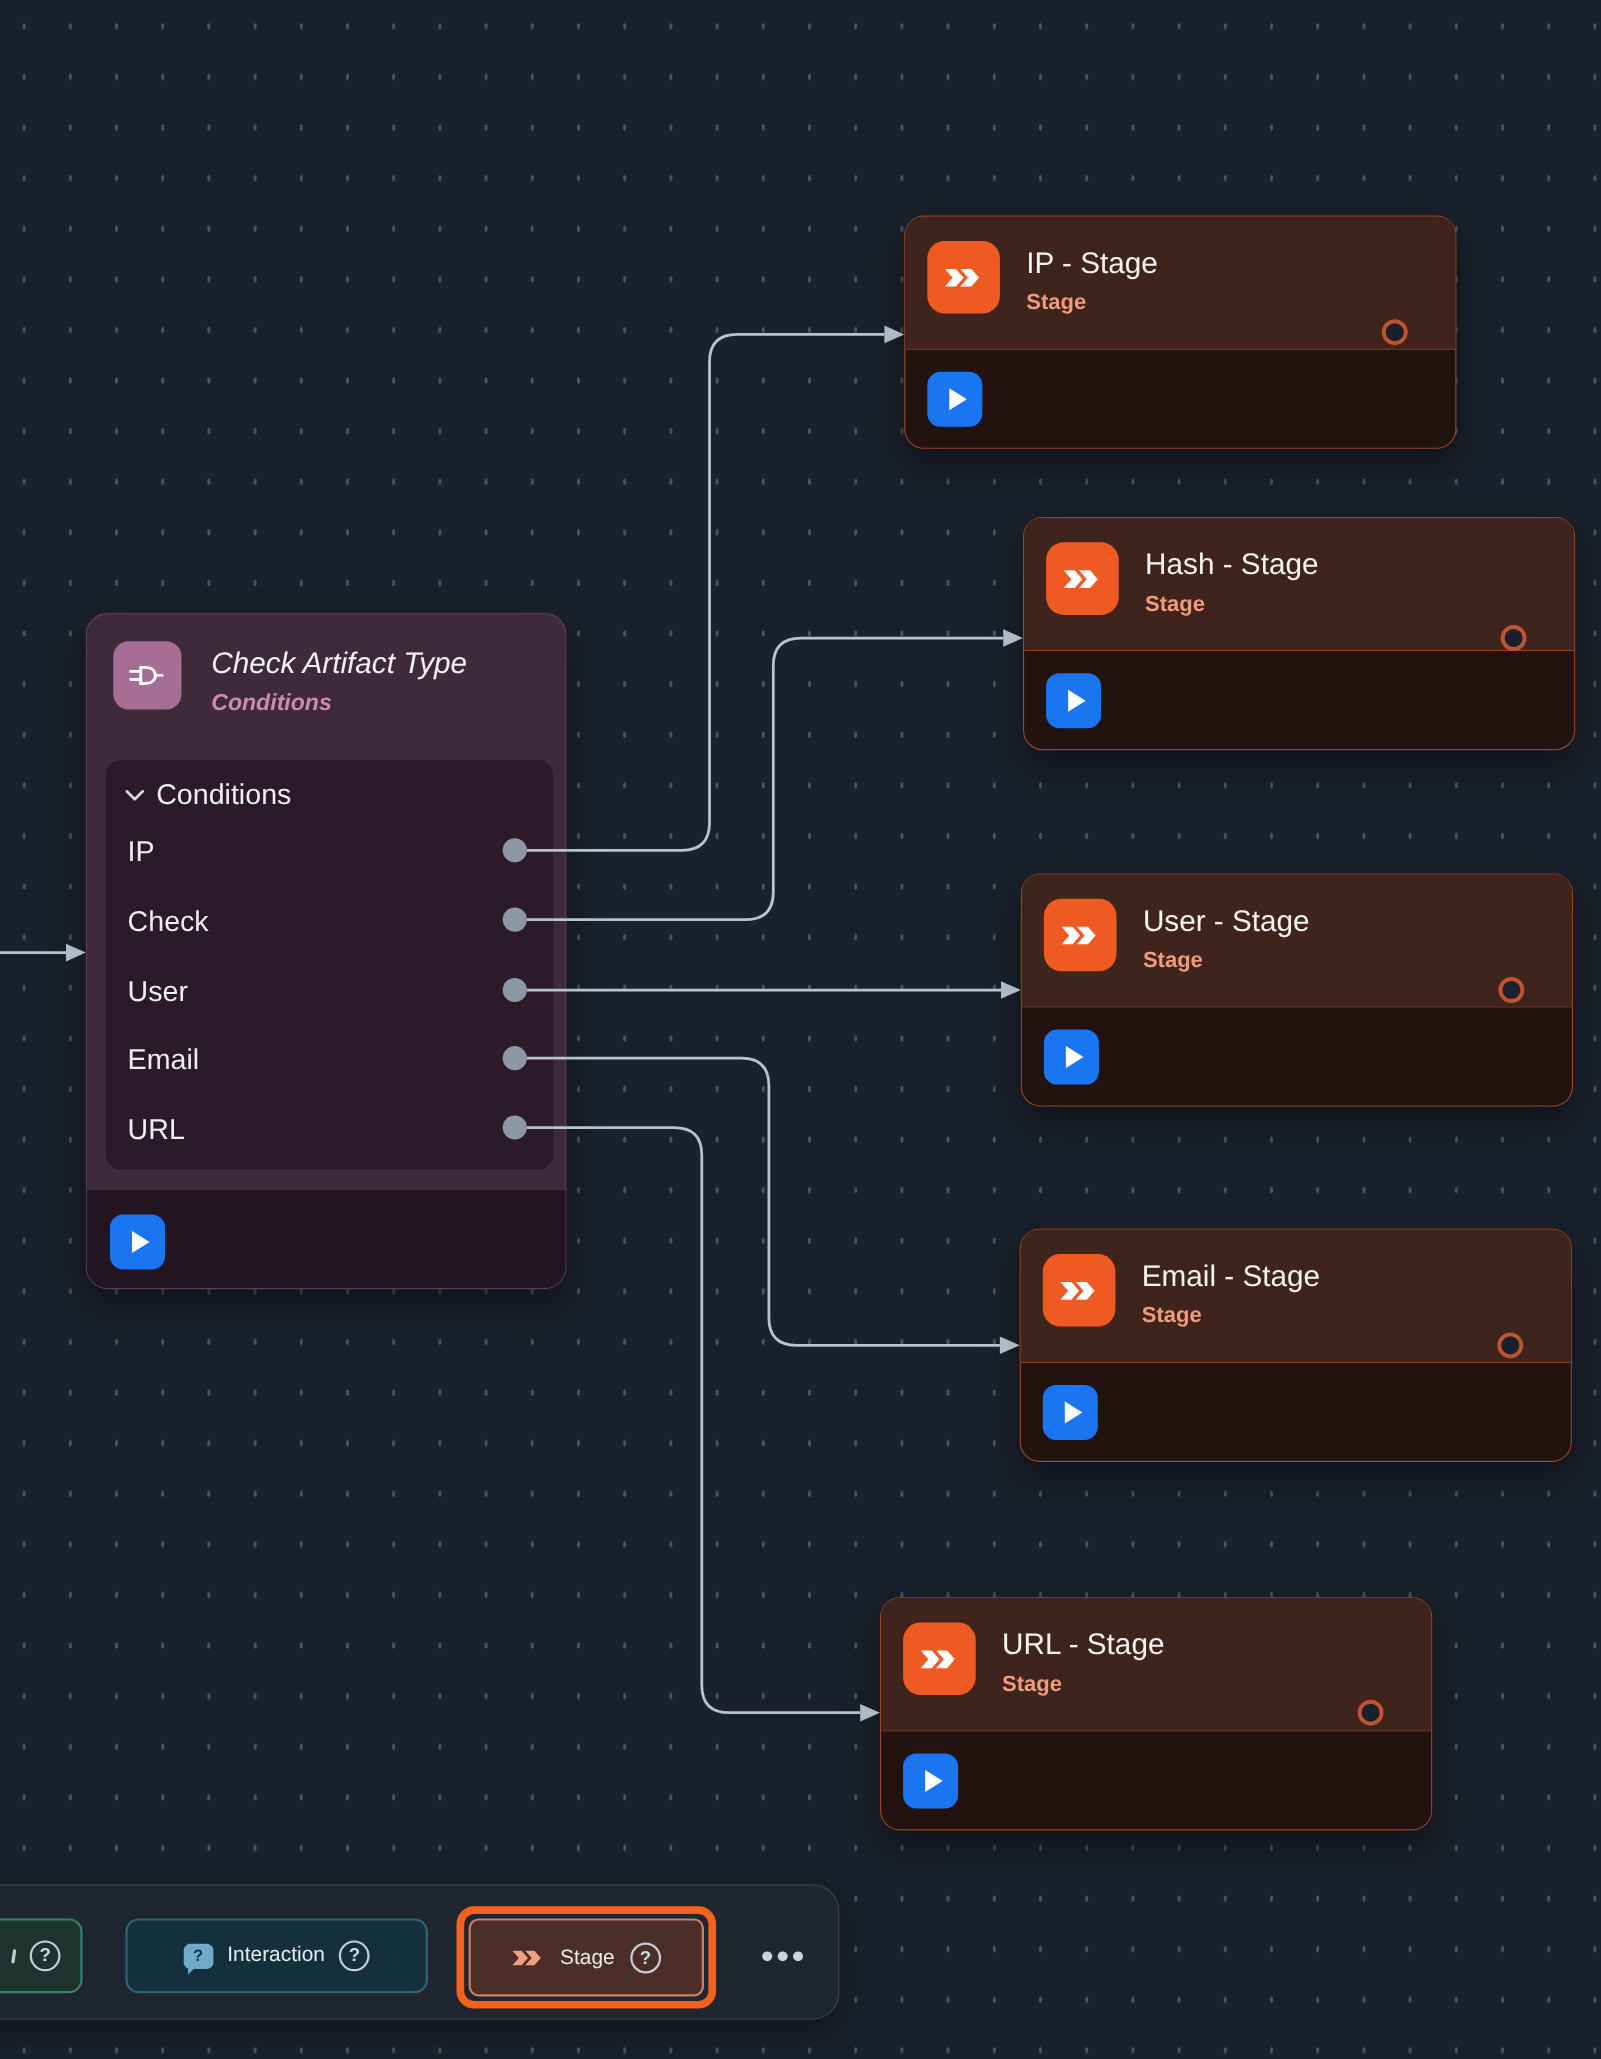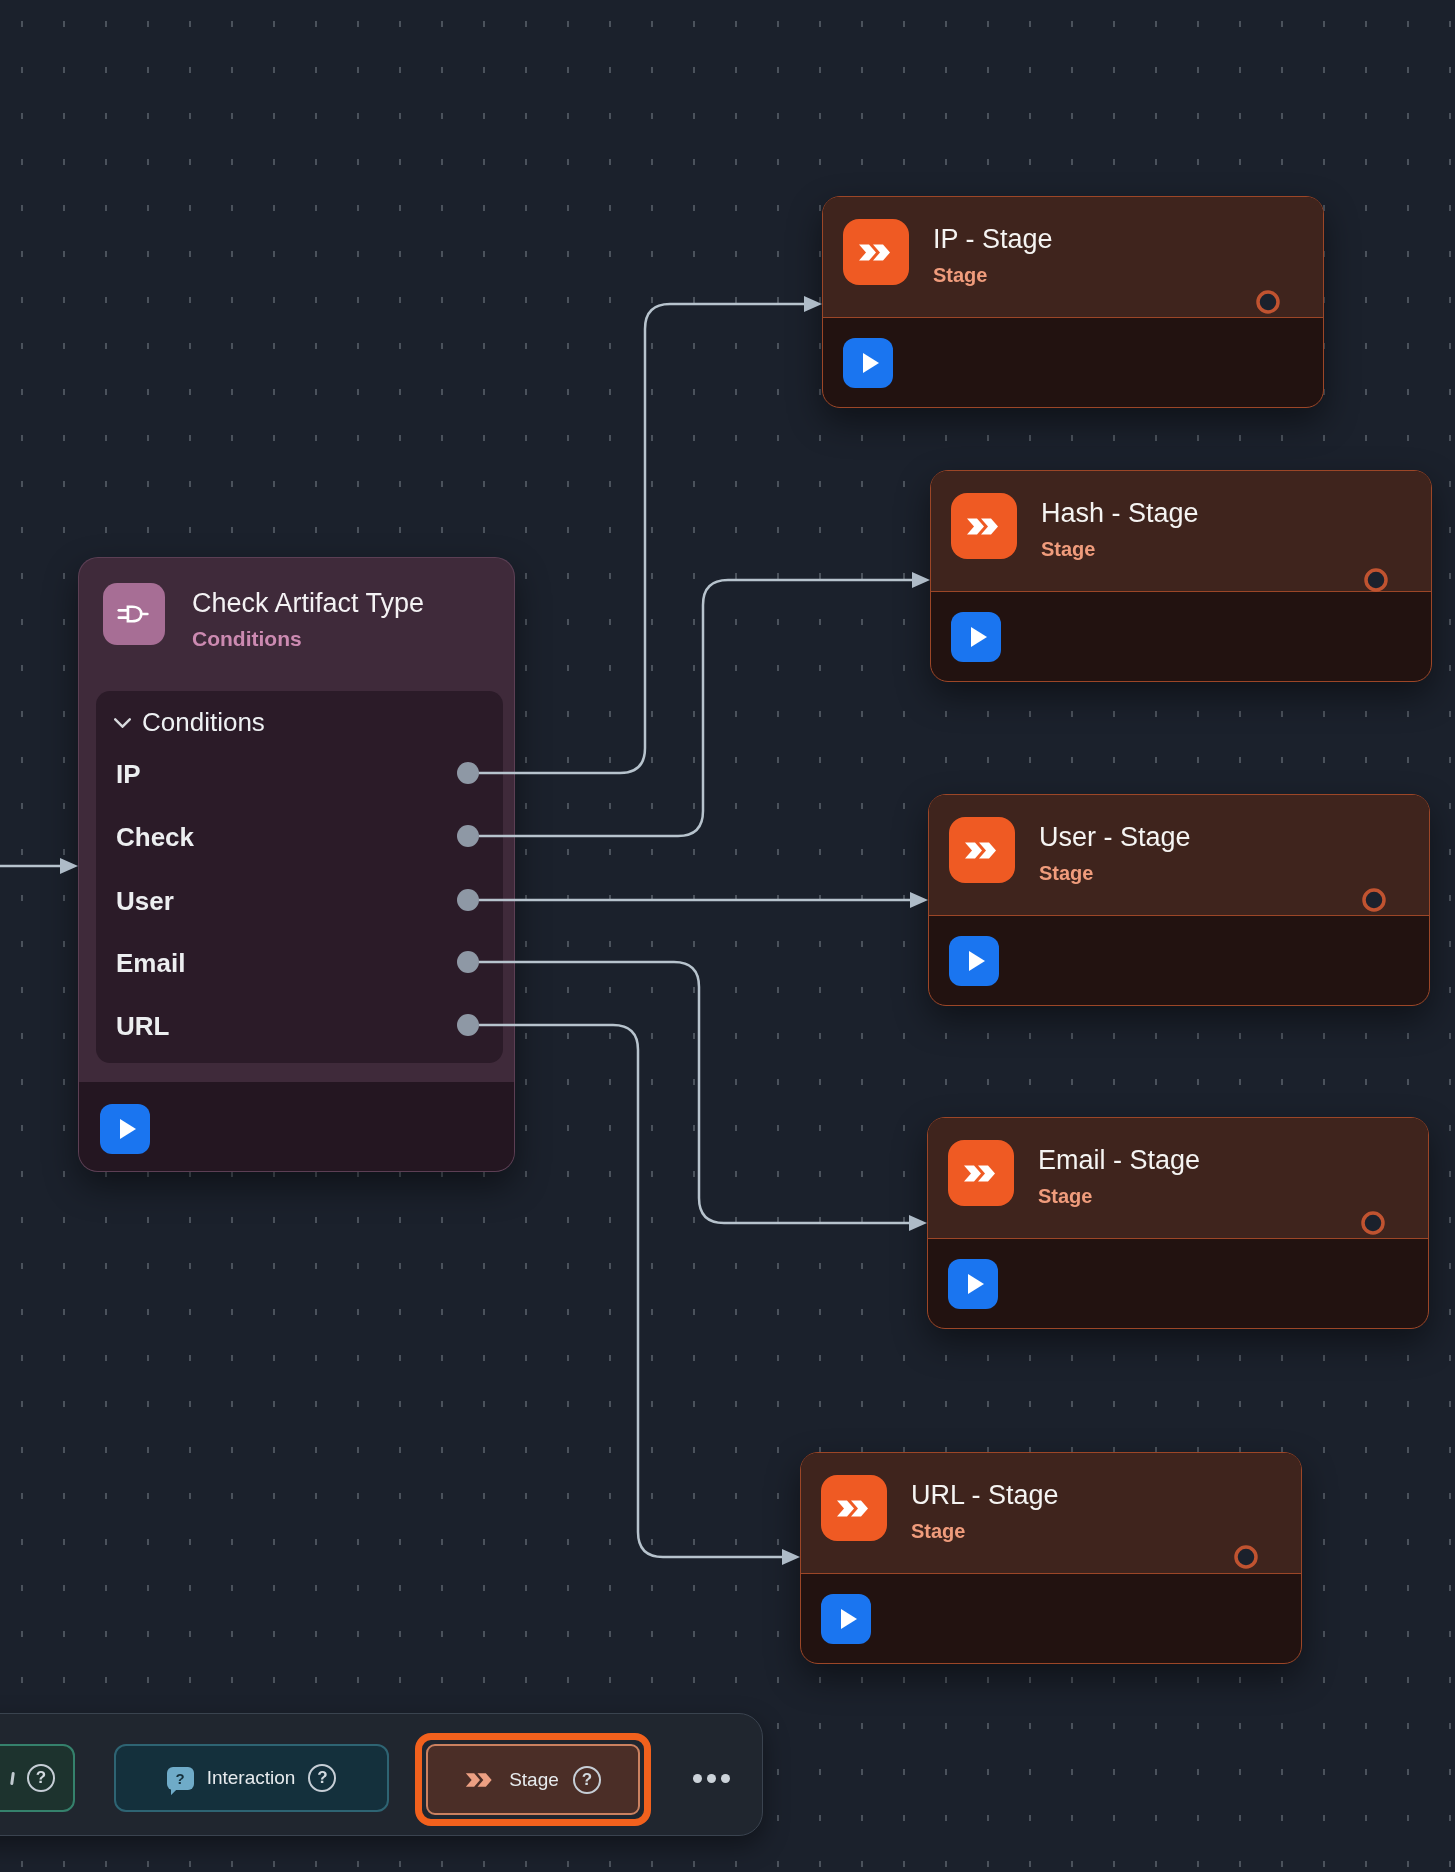--- a/index.html
+++ b/index.html
@@ -31,29 +31,29 @@
         background:#ef5a23;display:flex;align-items:center;justify-content:center;}
   .stage-node .titles{position:absolute;left:110px;top:26px;}
   .stage-title{font-size:27px;line-height:33px;color:#f5f4f2;}
   .stage-sub{font-size:20px;line-height:24px;margin-top:7px;font-weight:bold;color:#f09c7c;}
   .stage-node .play-btn{left:20px;top:141px;}
   
   #cond-node{left:78px;top:557px;width:437px;height:615px;background:#3f2a3a;border-radius:20px;
         border:1px solid rgba(197,141,177,.22);}
   #cond-node .app-icon{position:absolute;left:24px;top:25px;width:62px;height:62px;border-radius:14px;
         background:#a76e95;display:flex;align-items:center;justify-content:center;}
-  #cond-node .titles{position:absolute;left:113px;top:29px;}
+  #cond-node .titles{position:absolute;left:113px;top:29px;font-style:italic;}
   .cond-title{font-size:27px;line-height:33px;color:#f4f2f4;}
   .cond-sub{font-size:21px;line-height:25px;margin-top:6px;font-weight:bold;color:#cc8ab1;}
   #cond-panel{position:absolute;left:17px;top:133px;width:407px;height:372px;background:#2b1b28;
         border-radius:14px;}
   #cond-panel .sec-hd{position:absolute;left:18px;top:16px;display:flex;align-items:center;gap:11px;
         font-size:26px;color:#eef1f3;}
   .cond-row{position:absolute;left:20px;height:36px;display:flex;align-items:center;
-        font-size:26px;color:#eceef0;font-weight:bold;}
+        font-size:26px;color:#eceef0;}
   #cond-footer{position:absolute;left:0;bottom:0;width:100%;height:89px;background:#241621;
         border-radius:0 0 19px 19px;}
   #cond-node .play-btn{left:21px;top:546px;}
   
   #toolbar{position:absolute;left:-70px;top:1713px;width:833px;height:123px;z-index:40;
         background:#20262f;border:1px solid #3a434f;border-radius:24px;box-sizing:border-box;
         box-shadow:0 10px 26px rgba(0,0,0,.4);}
   .tb-btn{position:absolute;top:30px;height:68px;box-sizing:border-box;border-radius:12px;
         display:flex;align-items:center;cursor:pointer;}
   #tb-partial{left:28px;width:116px;background:#1d332e;border:2px solid #35816c;

